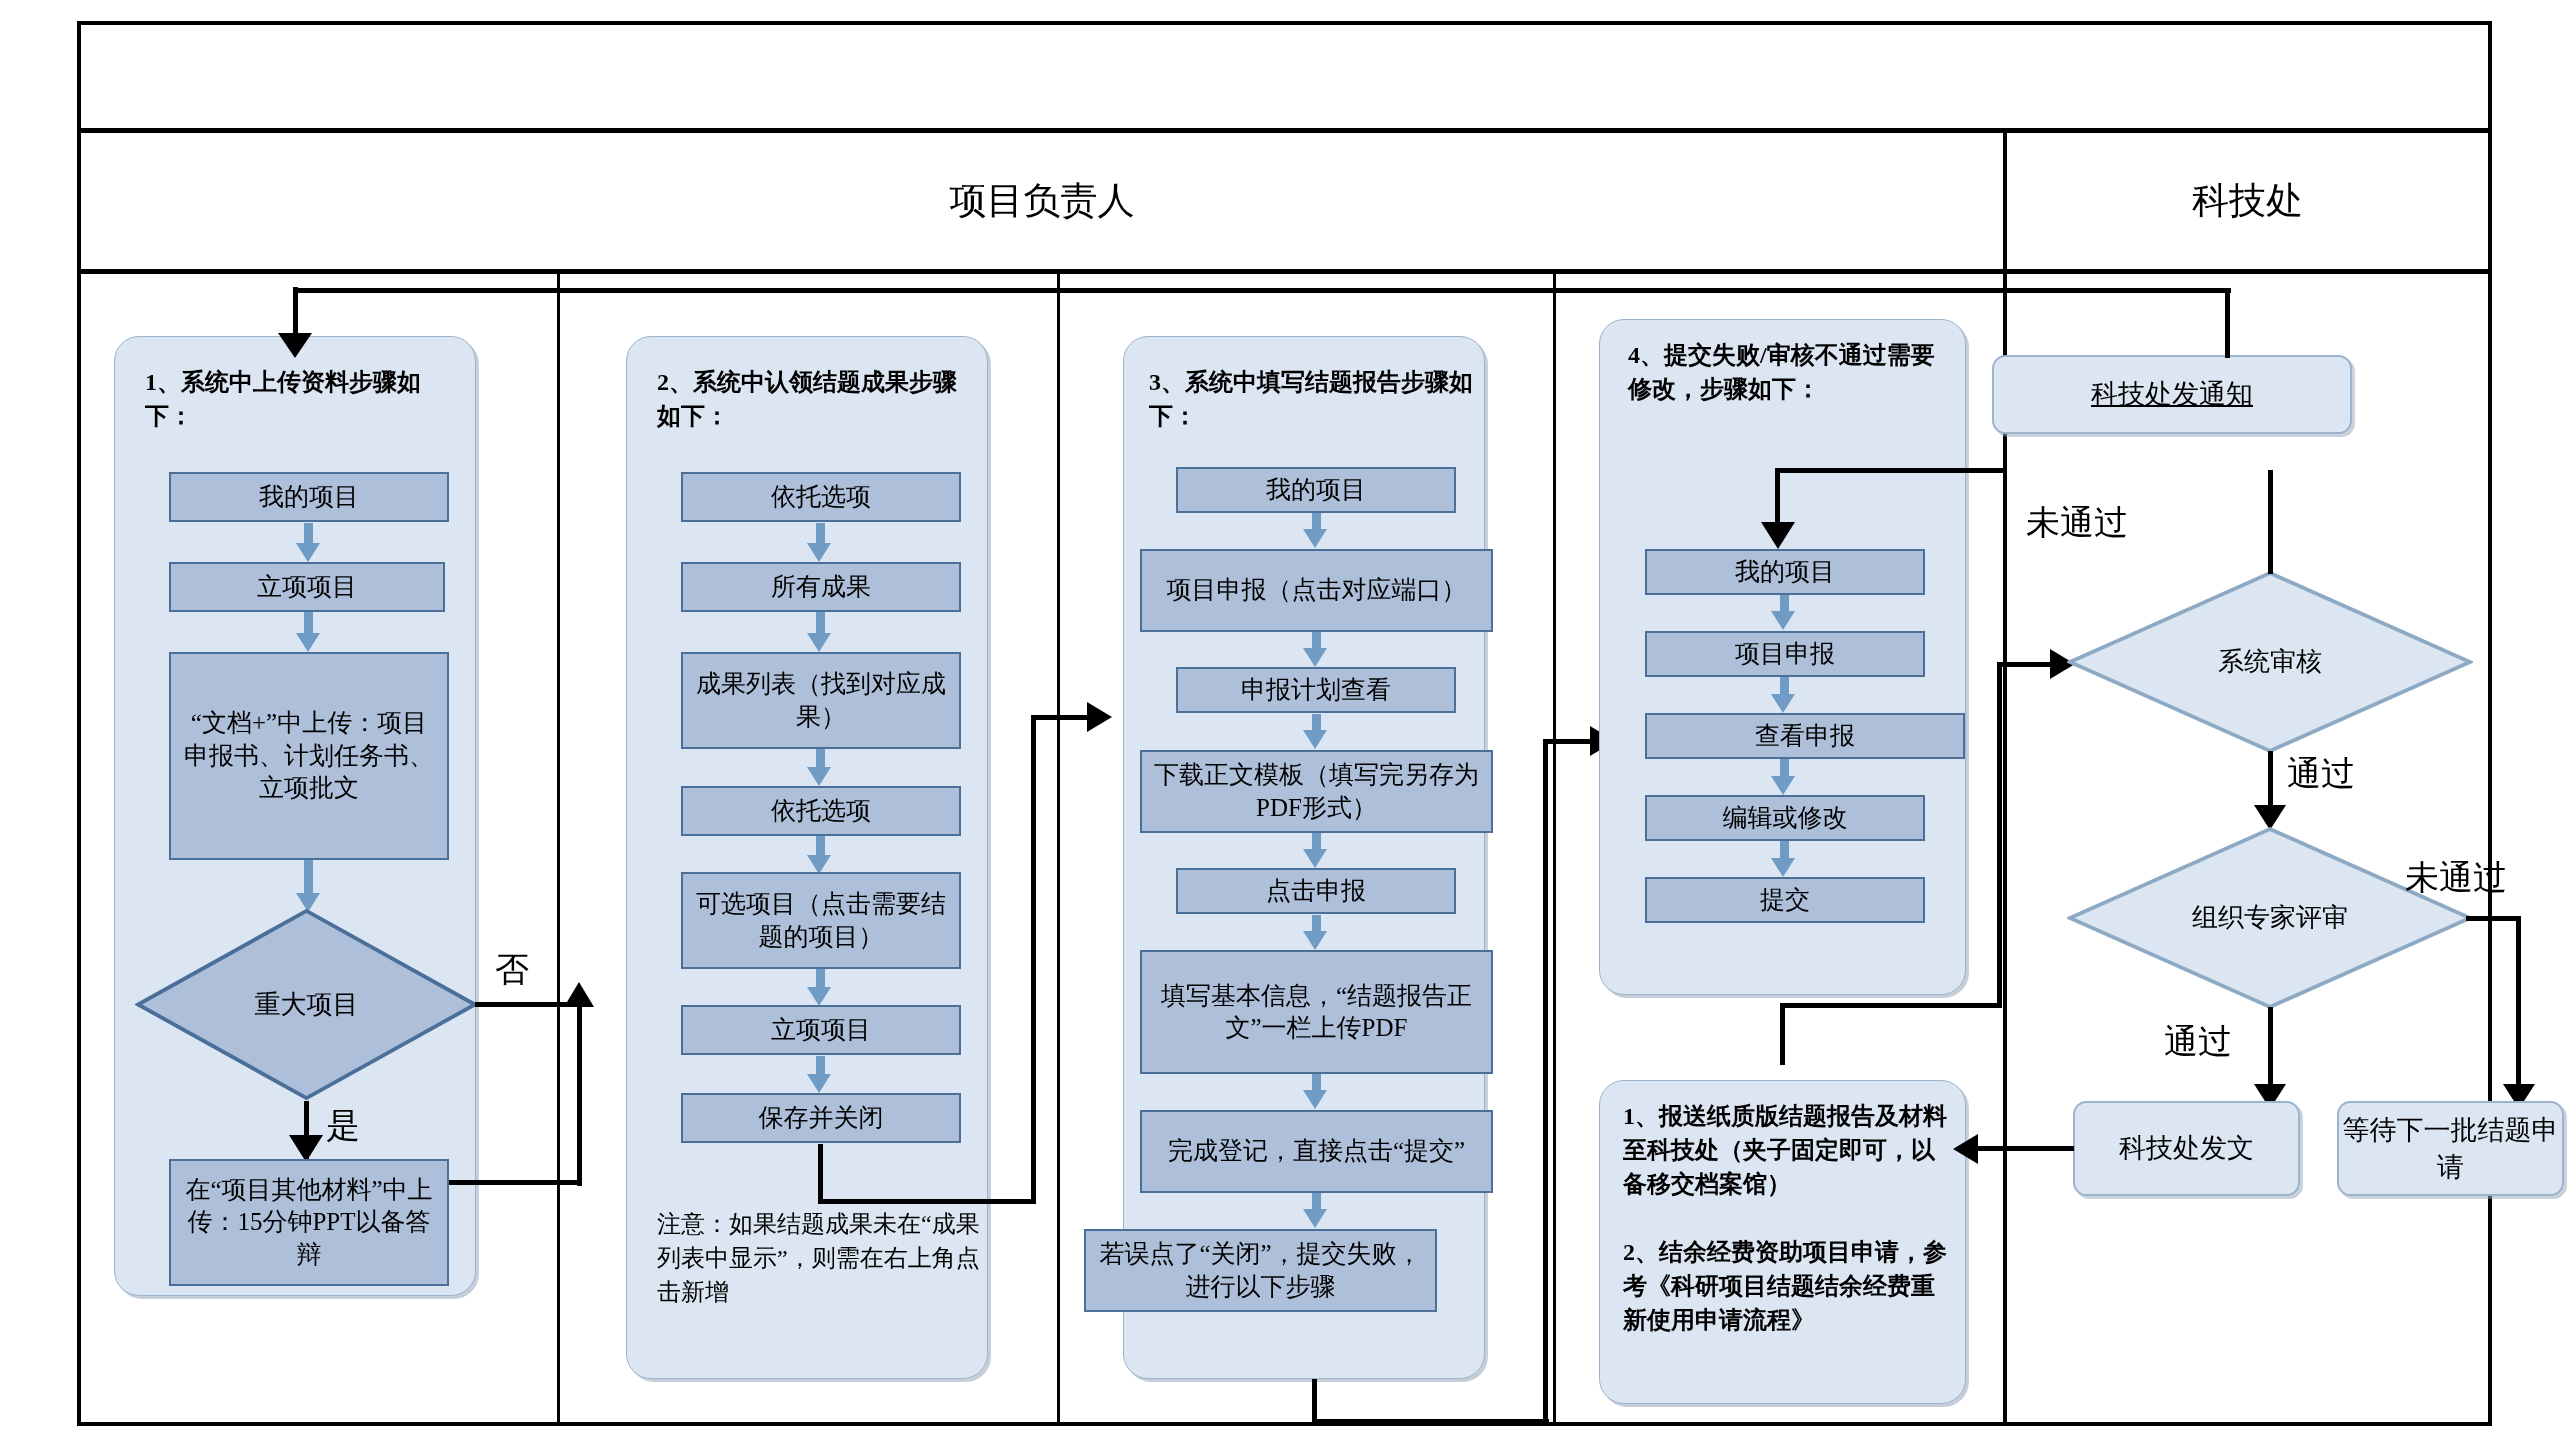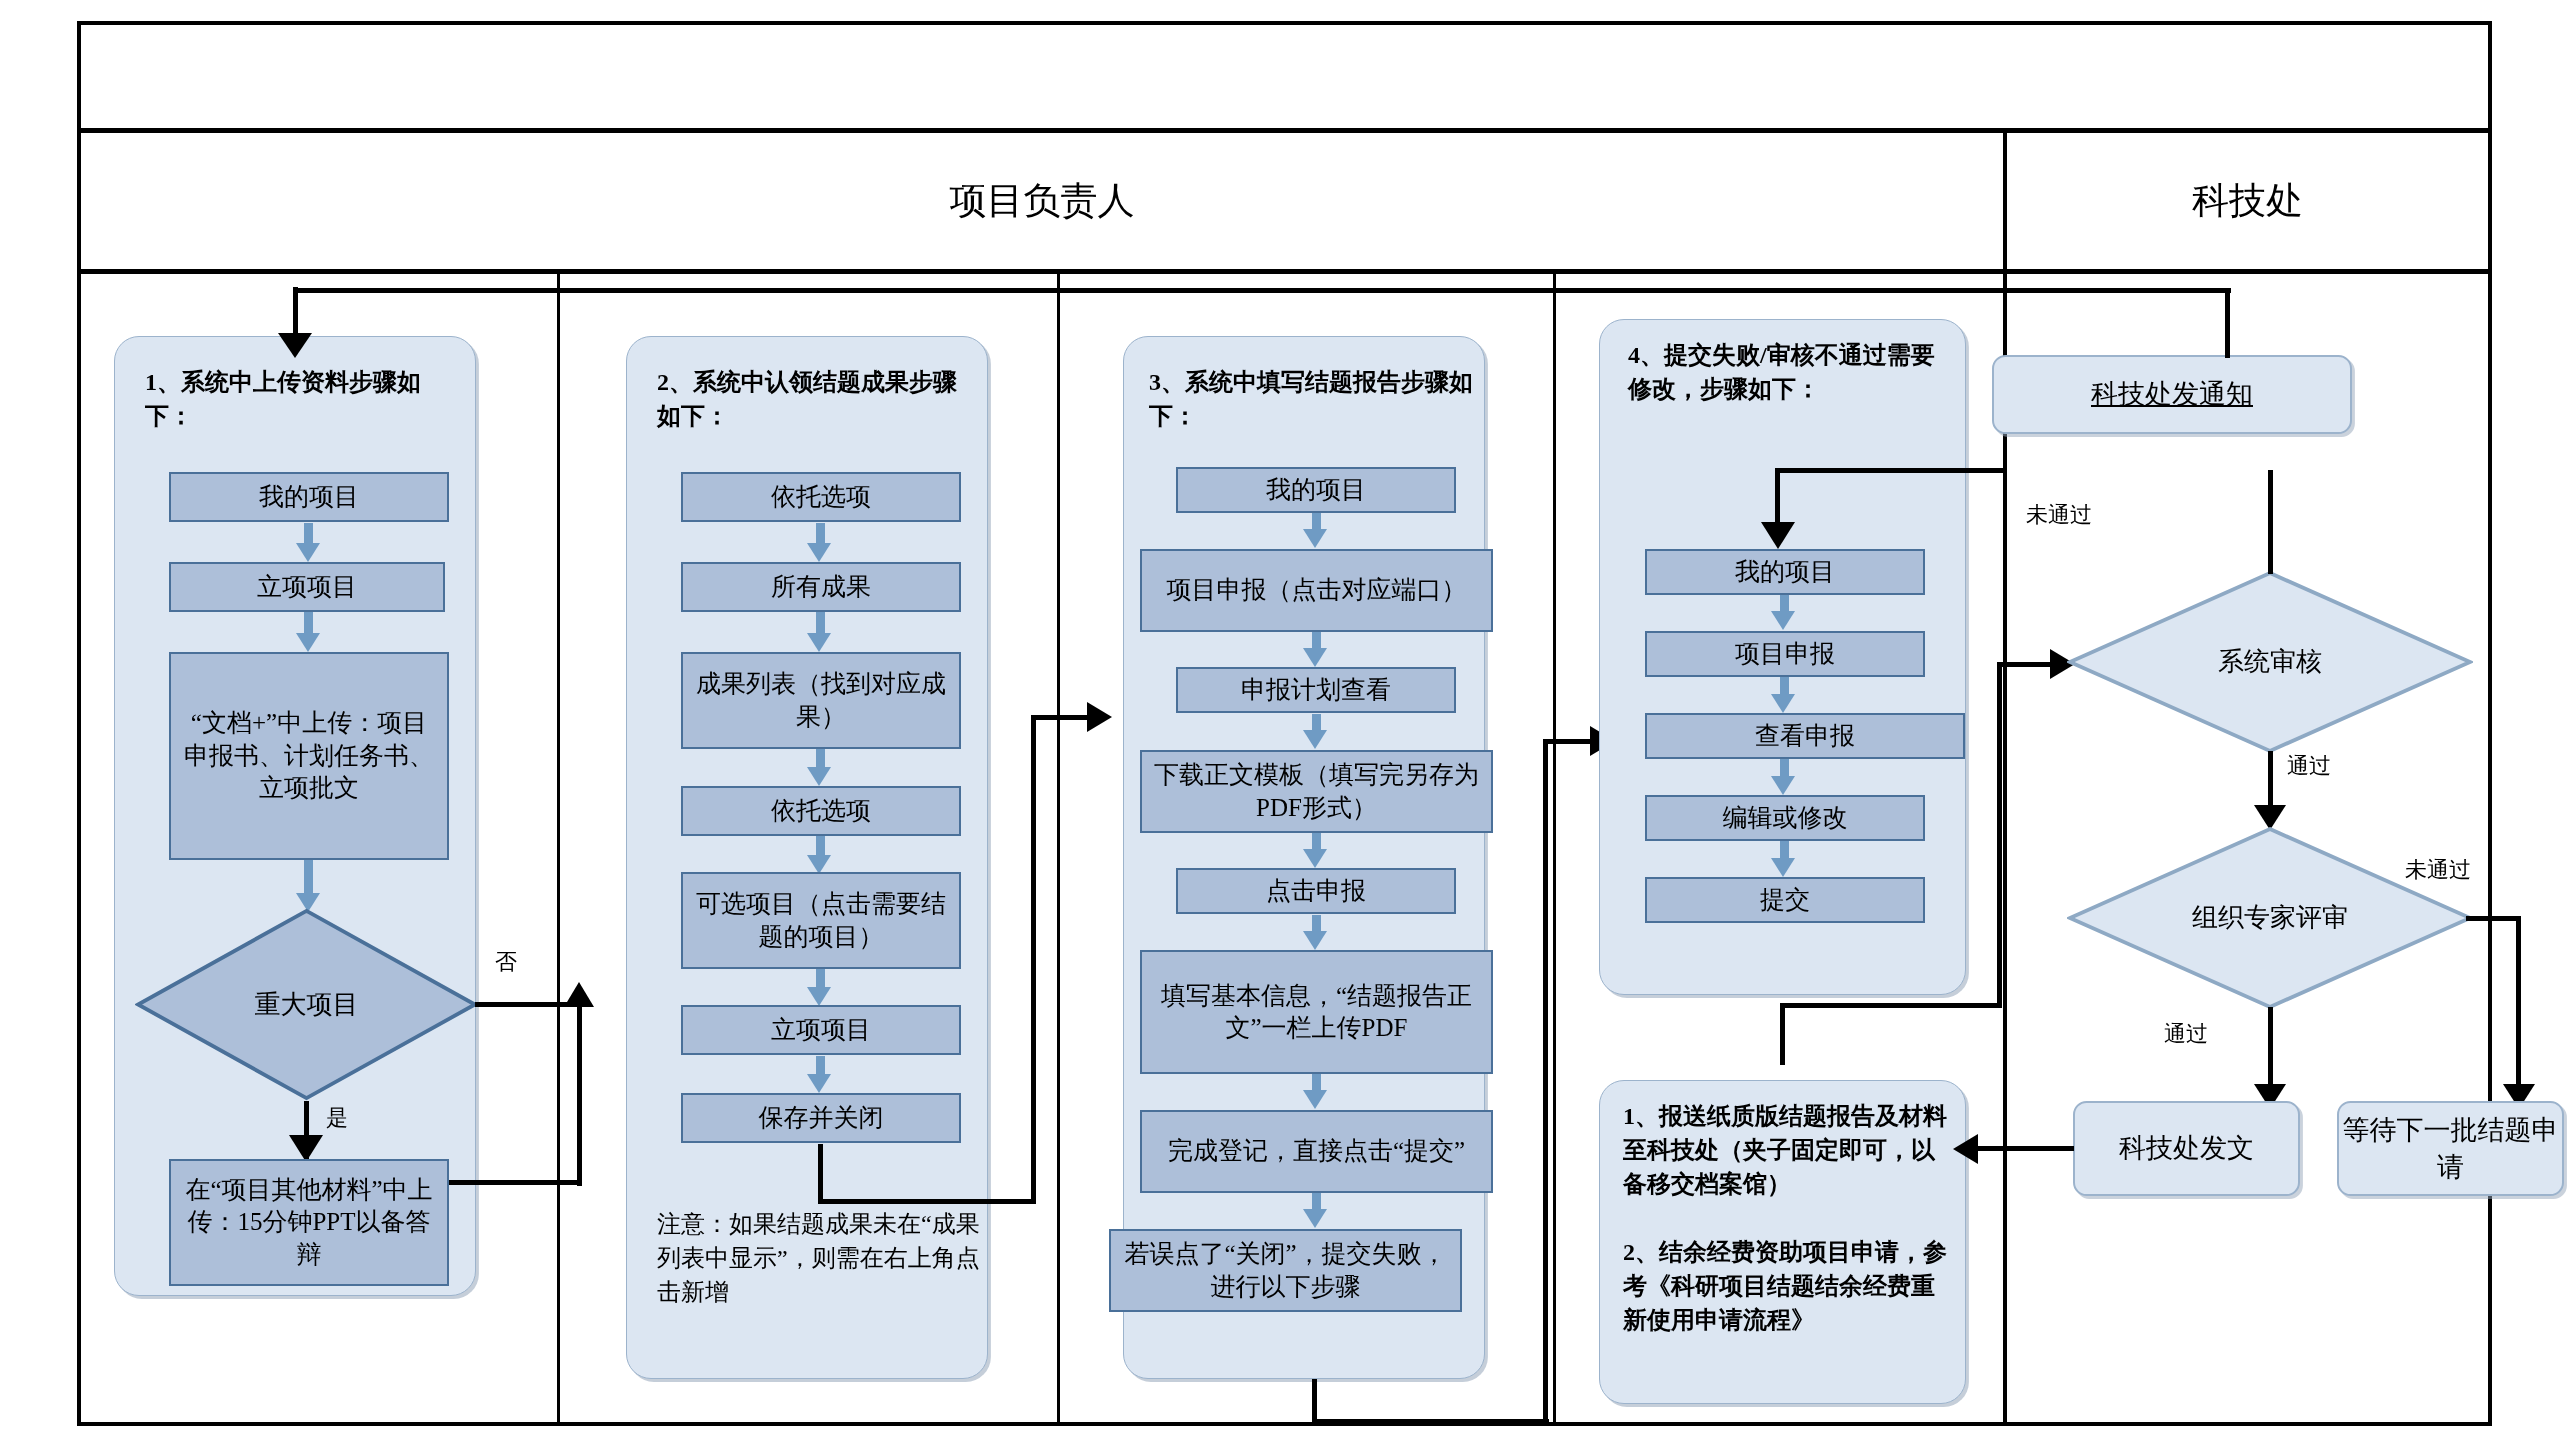--- a/index.html
+++ b/index.html
@@ -35,21 +35,21 @@
   
   .diamond{position:absolute;}
   .diamond .dlabel{position:absolute;left:0;top:0;width:100%;height:100%;
       display:flex;align-items:center;justify-content:center;text-align:center;
       font-size:26px;line-height:1.3;color:#000;white-space:pre-line;}
 
   
   .bseg{position:absolute;background:#000;}        
   .lseg{position:absolute;background:#6f9bc4;}     
   .bara{position:absolute;width:0;height:0;}       
-  .edge-lbl{position:absolute;font-size:22px;color:#000;white-space:nowrap;}
+  .edge-lbl{position:absolute;font-size:34px;color:#000;white-space:nowrap;}
 </style>
 </head>
 <body>
 
 <div id="root">
 
   <div class="frame"></div>
 
 
   <div class="hline" style="left:77px;top:128px;width:2415px;height:4.8px;"></div>
@@ -163,21 +163,21 @@
   <div class="bara" style="left:1303px;top:931px;border-left:12.6px solid transparent;border-right:12.6px solid transparent;border-top:19.3px solid #6f9bc4;"></div>
 
   <div class="pbox" style="left:1140px;top:950px;width:353px;height:124px;padding:0 5.8px;">填写基本信息，“结题报告正文”一栏上传PDF</div>
   <div class="lseg" style="left:1312px;top:1074px;width:8.7px;height:21px;"></div>
   <div class="bara" style="left:1303px;top:1090px;border-left:12.6px solid transparent;border-right:12.6px solid transparent;border-top:19.3px solid #6f9bc4;"></div>
 
   <div class="pbox" style="left:1140px;top:1110px;width:353px;height:83px;padding:0 5.8px;">完成登记，直接点击“提交”</div>
   <div class="lseg" style="left:1312px;top:1193px;width:8.7px;height:21px;"></div>
   <div class="bara" style="left:1303px;top:1209px;border-left:12.6px solid transparent;border-right:12.6px solid transparent;border-top:19.3px solid #6f9bc4;"></div>
 
-  <div class="pbox" style="left:1109px;top:1229px;width:353px;height:83px;padding:0 9px;">若误点了“关闭”，提交失败，进行以下步骤</div>
+  <div class="pbox" style="left:1084px;top:1229px;width:353px;height:83px;padding:0 9px;">若误点了“关闭”，提交失败，进行以下步骤</div>
 
   <div class="bseg" style="left:1312px;top:1379px;width:4.8px;height:44px;"></div>
   <div class="bseg" style="left:1312px;top:1419px;width:237px;height:4.8px;"></div>
   <div class="bseg" style="left:1543px;top:739px;width:4.8px;height:685px;"></div>
   <div class="bseg" style="left:1543px;top:739px;width:53px;height:4.8px;"></div>
   <div class="bara" style="left:1590px;top:726px;border-top:15.5px solid transparent;border-bottom:15.5px solid transparent;border-left:25px solid #000;"></div>
 
   <div class="group" style="left:1599px;top:319px;width:367px;height:676px;"></div>
   <div class="grp-title" style="left:1628px;top:338px;width:328px;">4、提交失败/审核不通过需要修改，步骤如下：</div>
 

